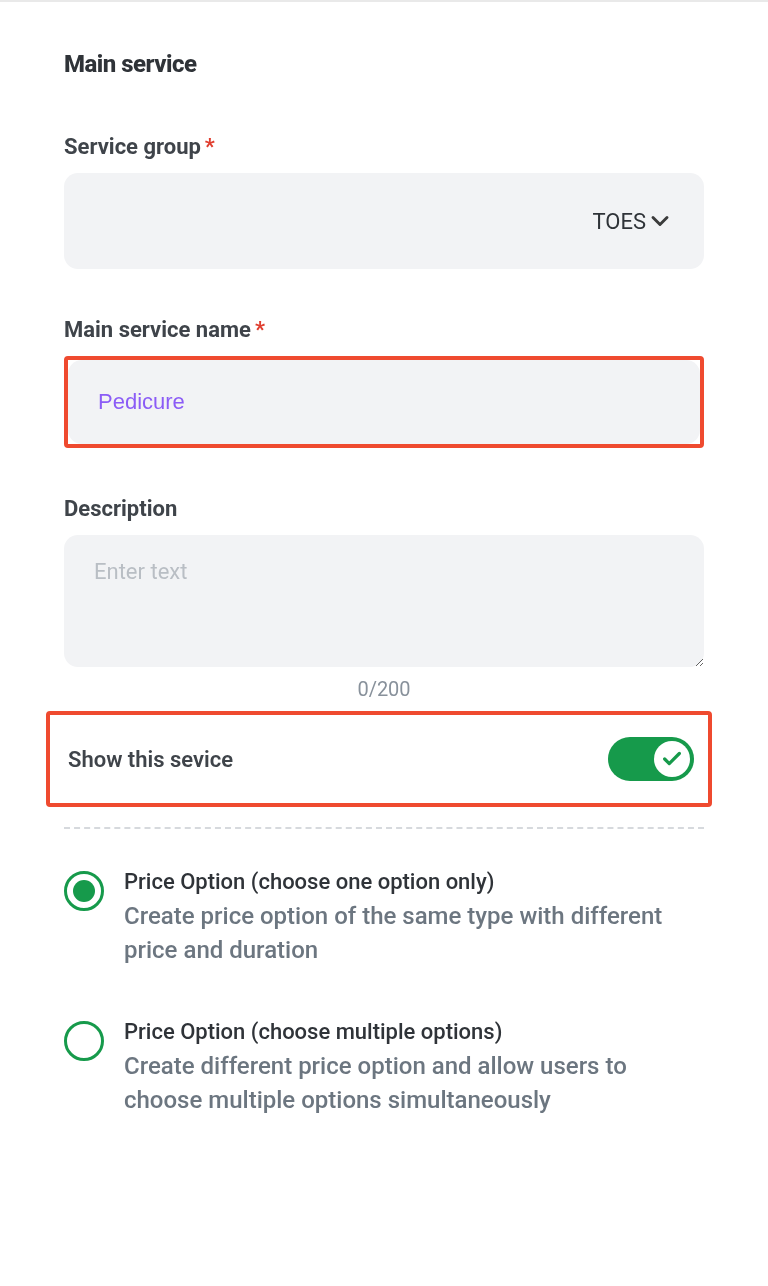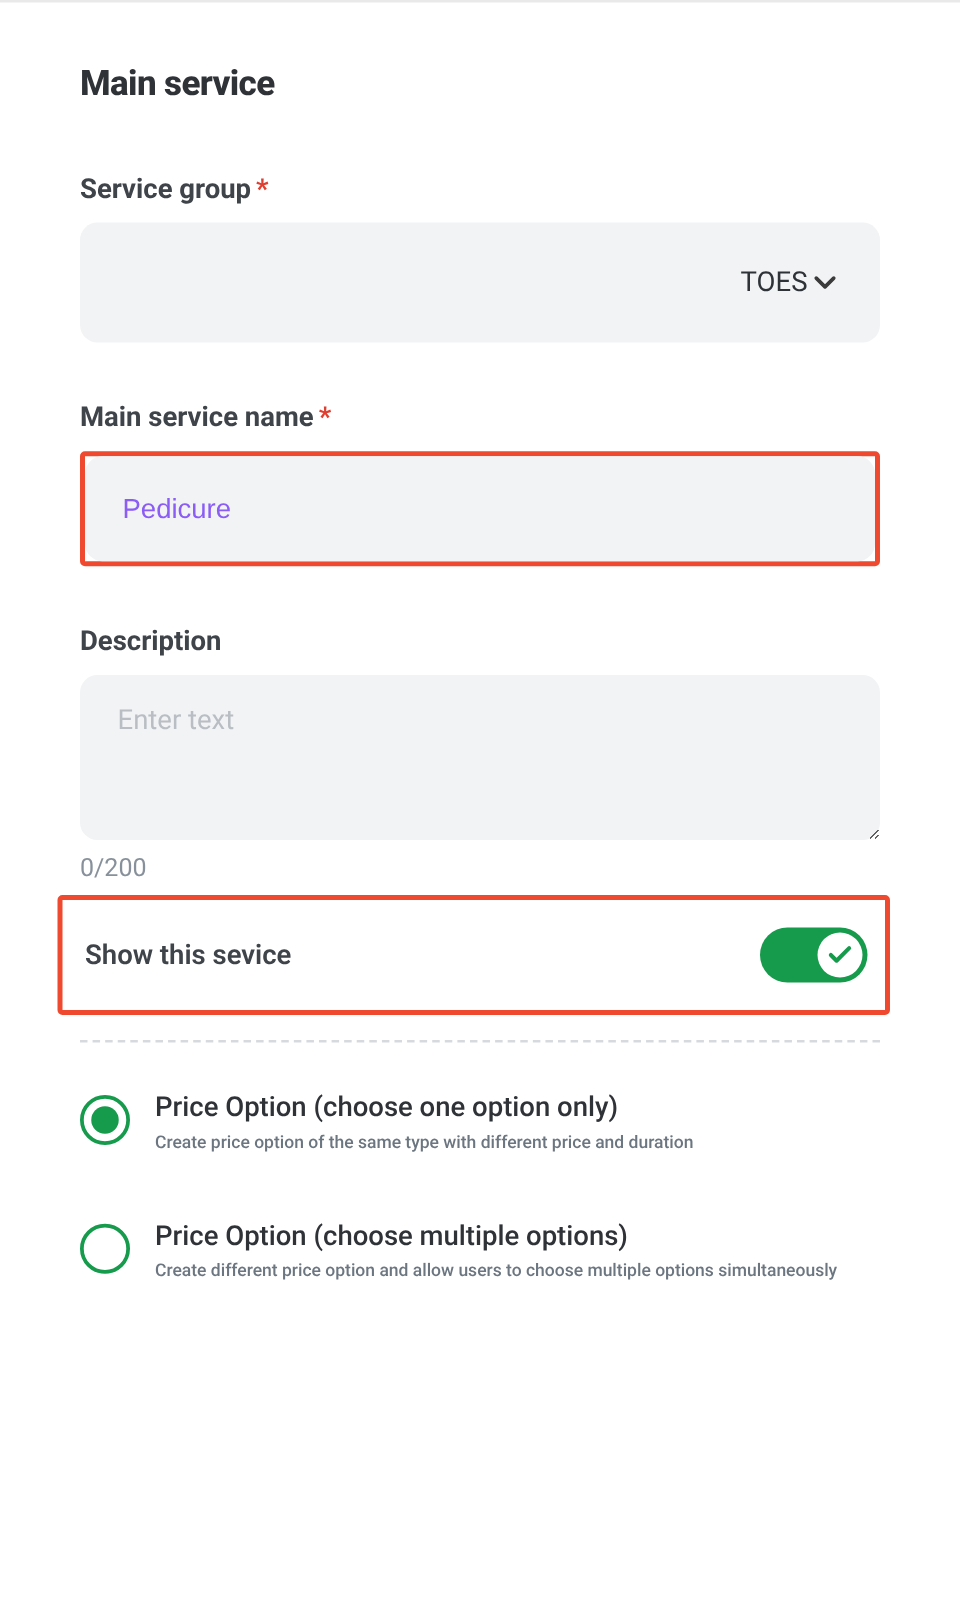--- a/index.html
+++ b/index.html
@@ -8,21 +8,21 @@
     font-family: -apple-system, BlinkMacSystemFont, "Segoe UI", Roboto, "Helvetica Neue", Arial, sans-serif;
     background: #fff;
     color: #3b3b3b;
     width: 768px;
     border-top: 2px solid #e9e9e9;
   }
   .page {
     padding: 48px 64px 0 64px;
   }
   .page-title {
-    font-size: 28px;
+    font-size: 24px;
     font-weight: 800;
     letter-spacing: -0.5px;
     color: #2f3338;
     margin: 0 0 56px 0;
   }
   .field { margin-bottom: 48px; }
   .label {
     font-size: 22px;
     font-weight: 700;
     color: #3f444a;
@@ -43,21 +43,21 @@
     background:#f2f3f5; border-radius:14px; padding:0 30px;
     font-size:22px; color:#8b5cf6;
   }
   .textarea {
     width:100%; height:132px; border:none; outline:none;
     background:#f2f3f5; border-radius:14px; padding:24px 30px;
     font-size:22px; color:#4d7c0f; font-family:inherit; resize:both;
   }
   .textarea::placeholder { color:#b9bec4; }
   .counter {
-    text-align:left; font-size:20px; color:#88919b; margin-top:6px;
+    text-align:center; font-size:20px; color:#88919b; margin-top:6px;
   }
   .switch-row-wrap {
     border:4px solid #ef4a2f; border-radius:4px; padding:22px 14px 22px 4px;
     margin: -6px -8px 20px -18px;
   }
   .switch-row {
     display:flex; align-items:center; justify-content:space-between;
     padding: 0 0 0 14px;
     text-align: right;
   }
@@ -82,21 +82,21 @@
     margin-top:2px;
   }
   .radio-inner {
     width:22px; height:22px; background:#169a4b; border-radius:50%;
   }
   .radio-texts { flex:1; }
   .radio-title {
     font-size:22px; font-weight:500; color:#2f3338; margin-bottom:6px;
   }
   .radio-desc {
-    font-size:14px; font-weight:500; color:#6c7680; line-height:1.4;
+    font-size:24px; font-weight:500; color:#6c7680; line-height:1.4;
   }
 </style>
 </head>
 <body>
 
 <div class="page">
   <h1 class="page-title">Main service</h1>
 
   <div class="field">
     <div class="label">

